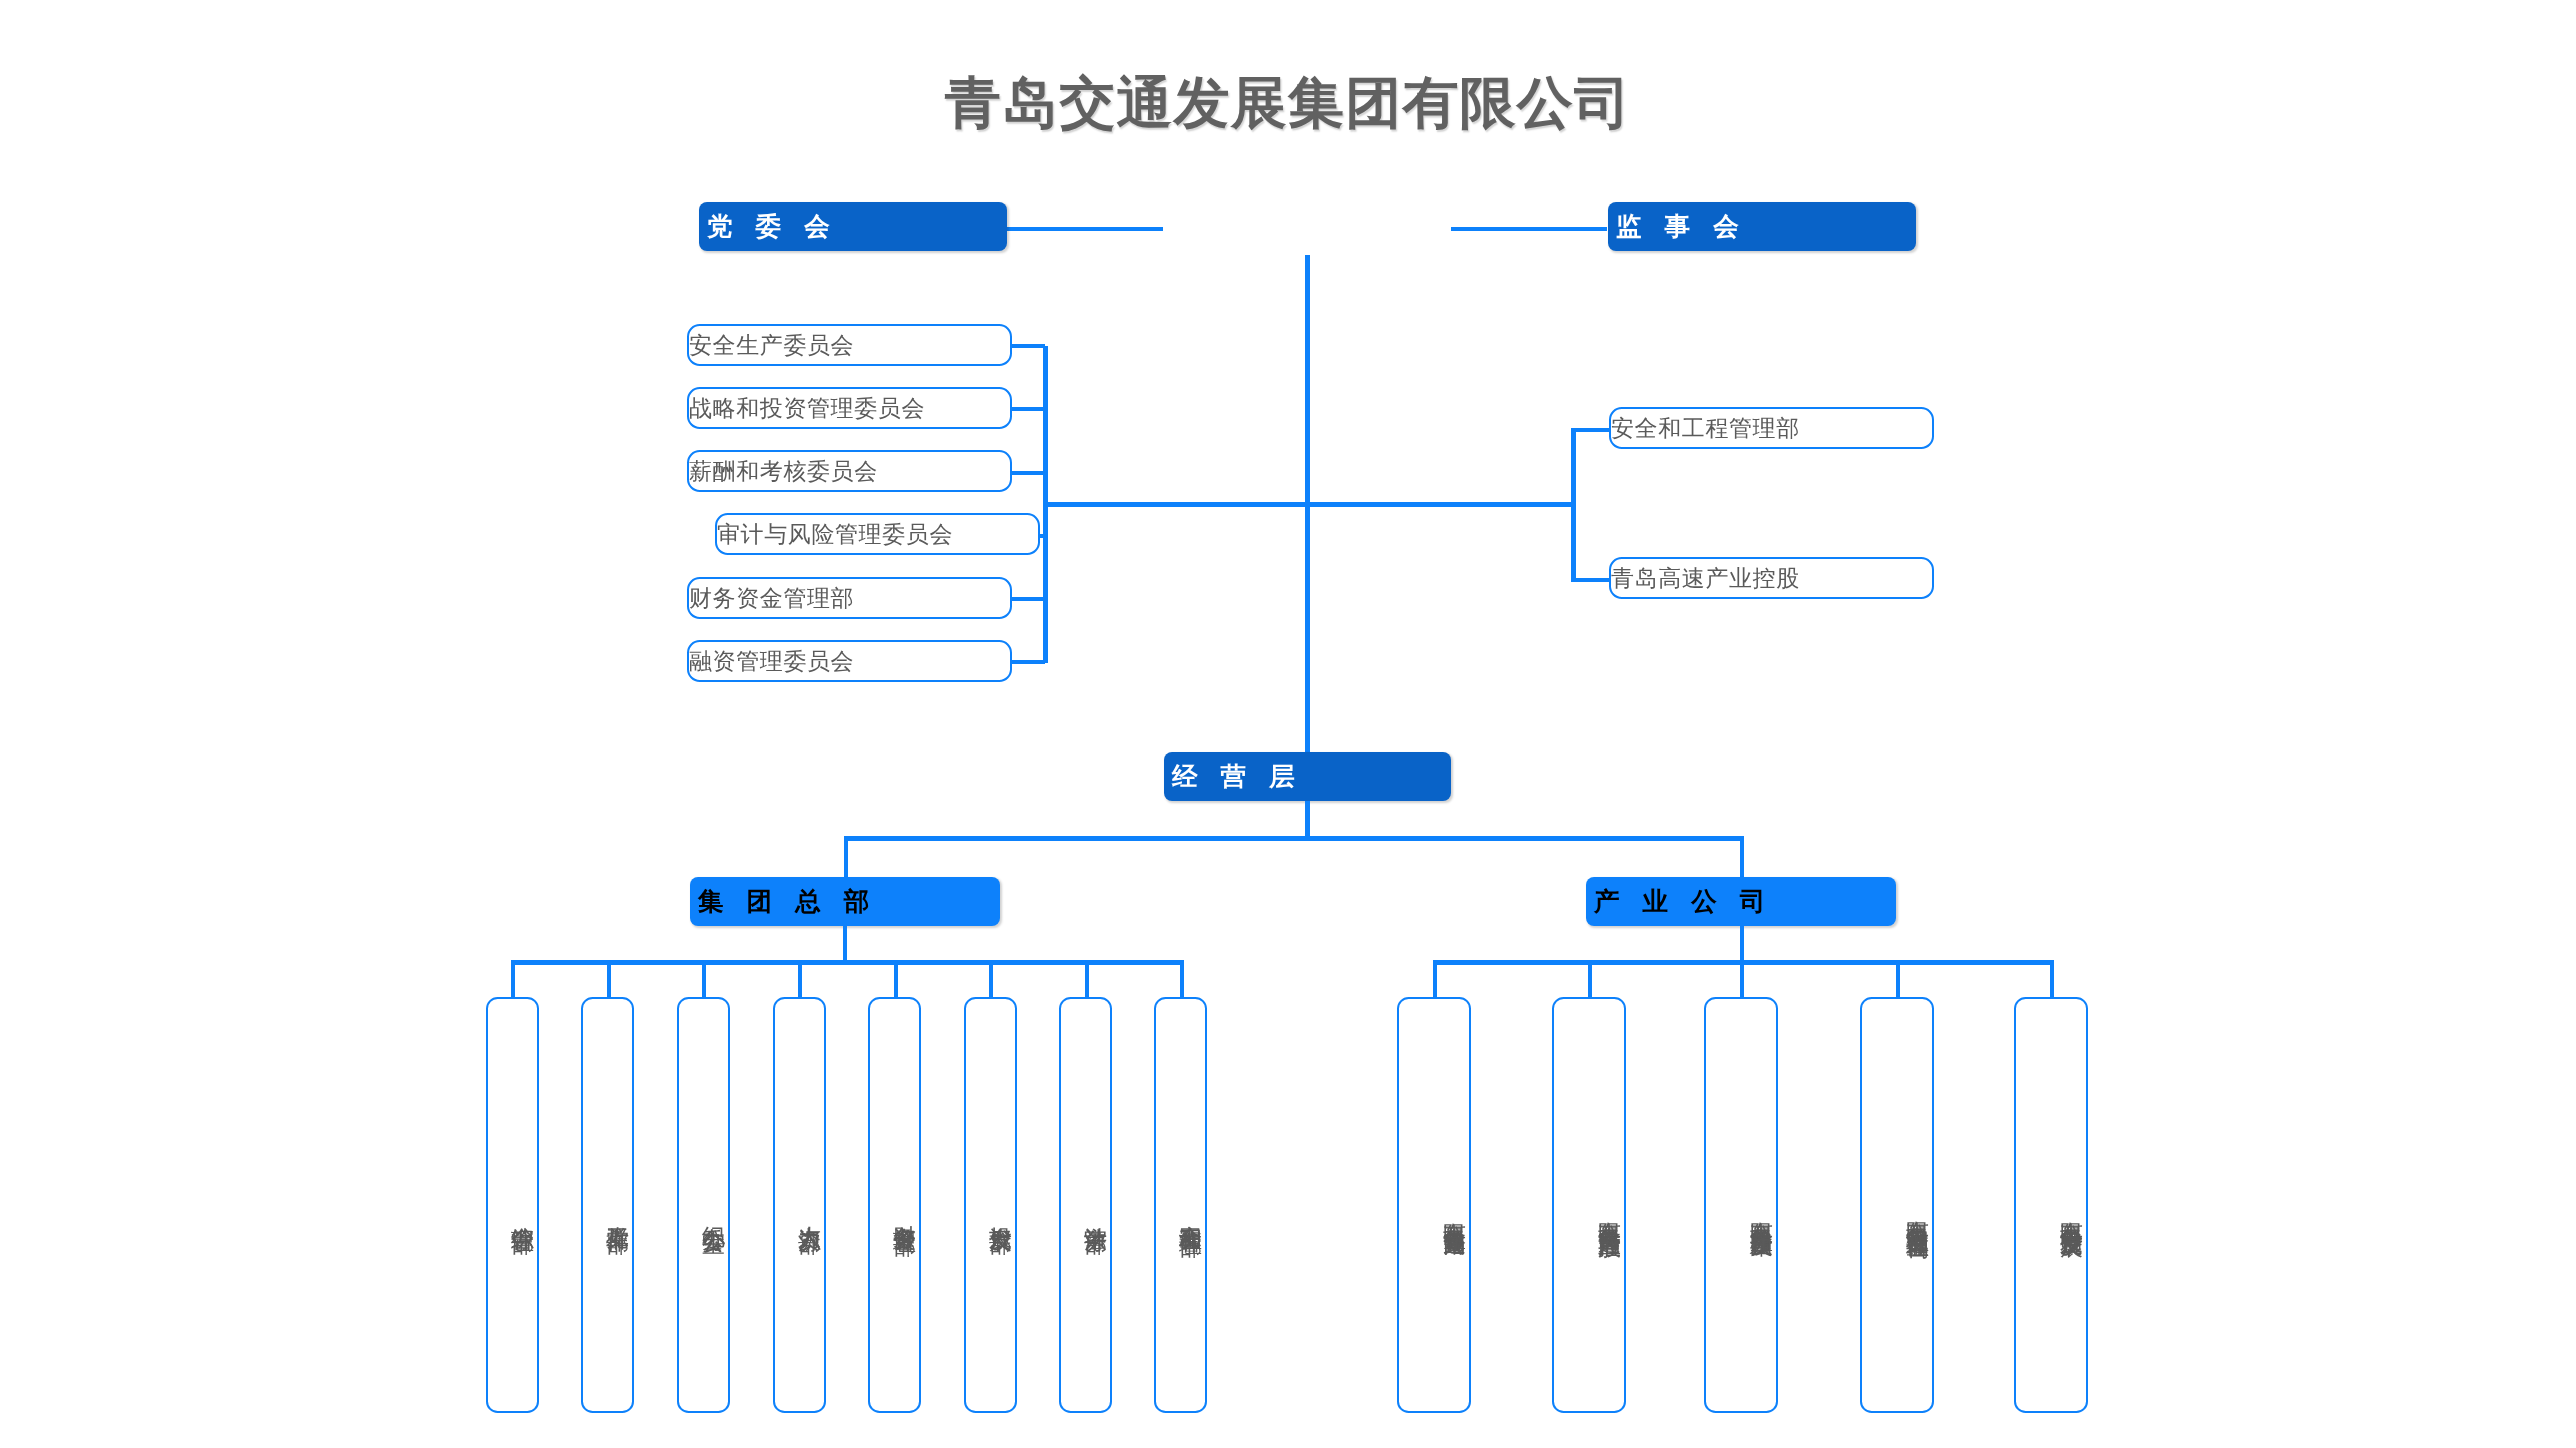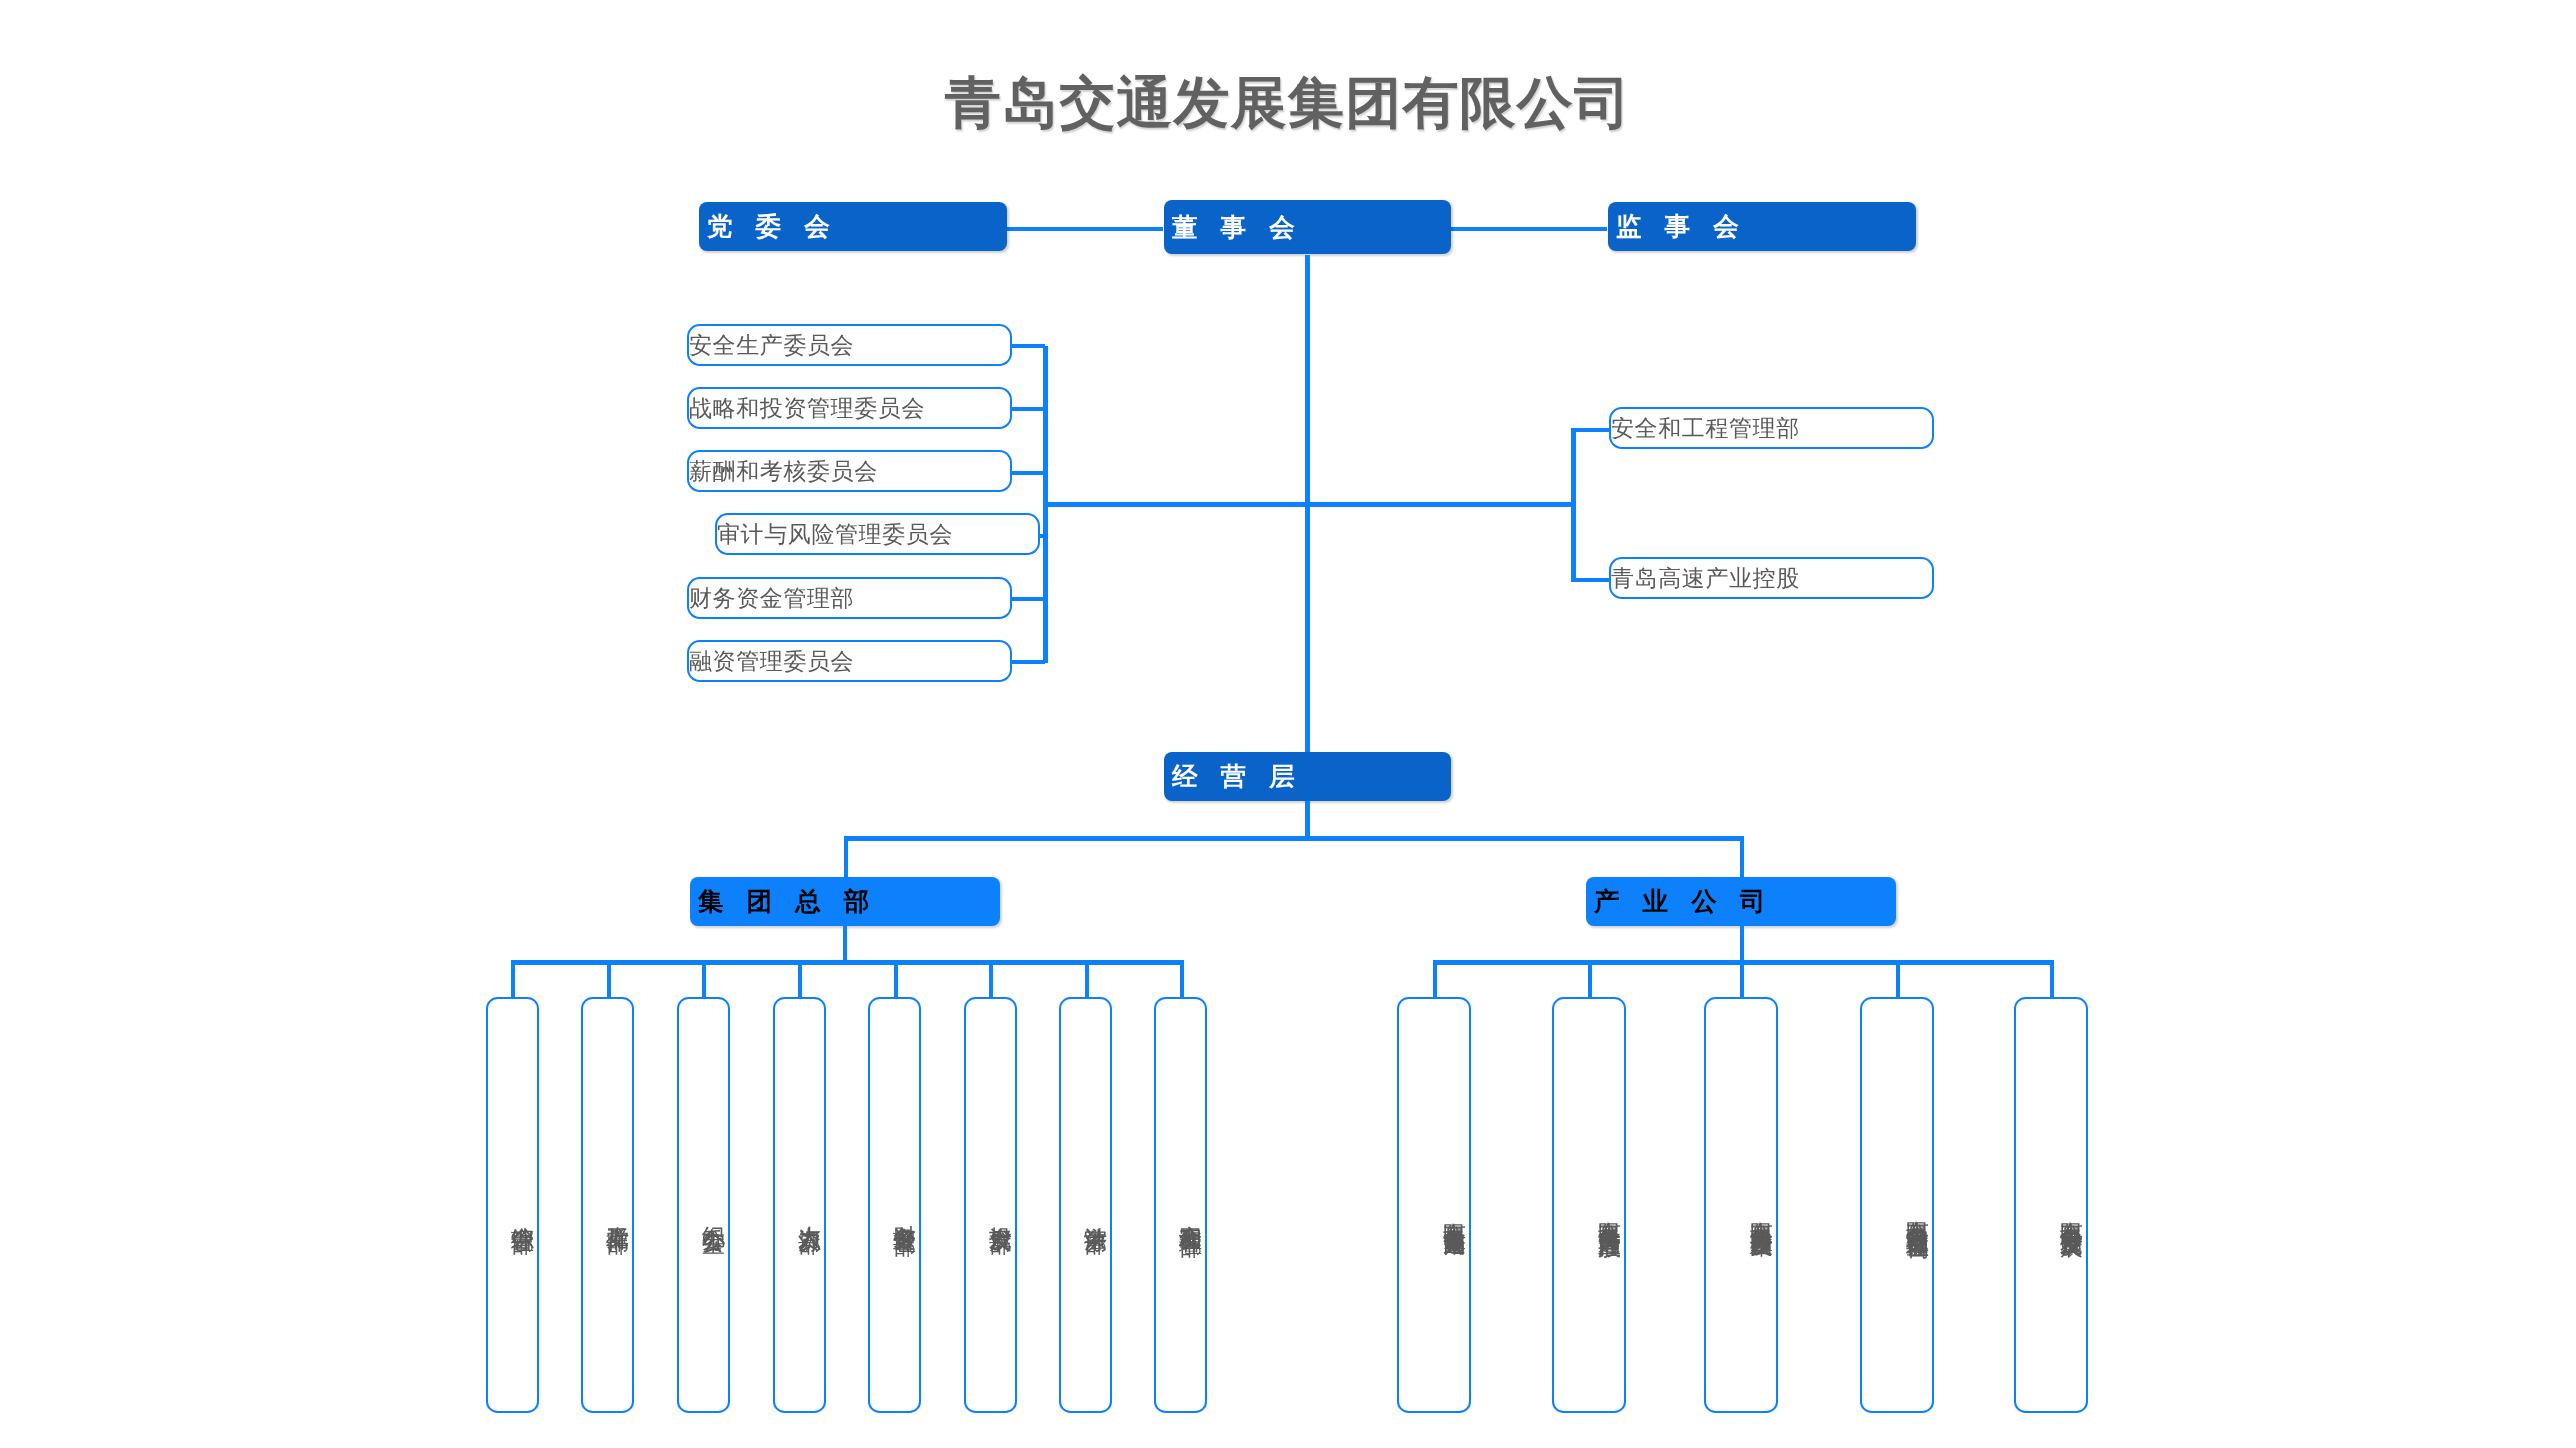--- a/index.html
+++ b/index.html
@@ -67,23 +67,20 @@
   <div class="chart-title">青岛交通发展集团有限公司</div>
 
   <div class="lnk h" style="left:1007px;top:212px;width:156px;"></div>
 
   <div class="lnk h" style="left:1451px;top:212px;width:156px;"></div>
 
   <div class="node solid-dark" style="left:699px;top:187px;width:308px;height:49px;">
     <span>党 委 会</span>
   </div>
 
-  <div class="node solid-dark" style="left:1164px;top:185px;width:287px;height:54px;">
-    <span>董 事 会</span>
-  </div>
 
   <div class="node solid-dark" style="left:1608px;top:187px;width:308px;height:49px;">
     <span>监 事 会</span>
   </div>
 
   <div class="lnk thick-v" style="left:1305px;top:240px;height:498px;"></div>
 
   <div class="lnk thick-h" style="left:1043px;top:487px;width:264px;"></div>
 
   <div class="lnk thick-v" style="left:1043px;top:331px;height:317px;"></div>

